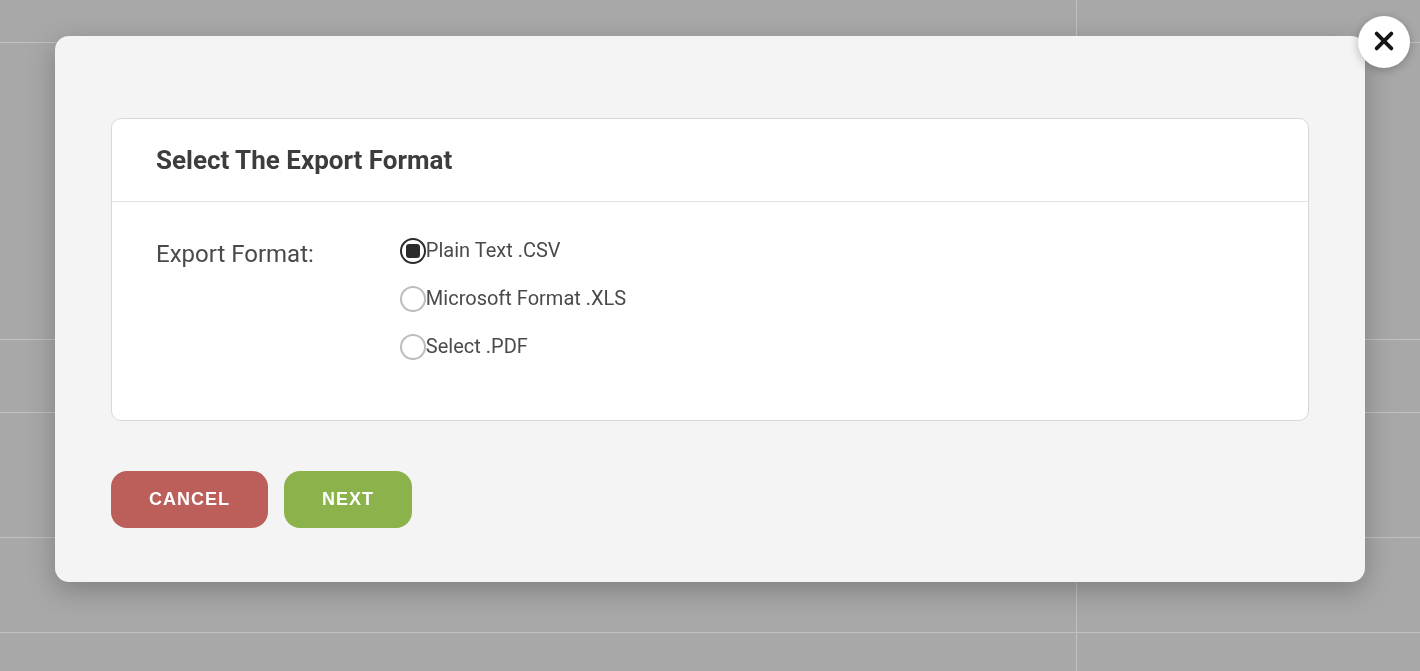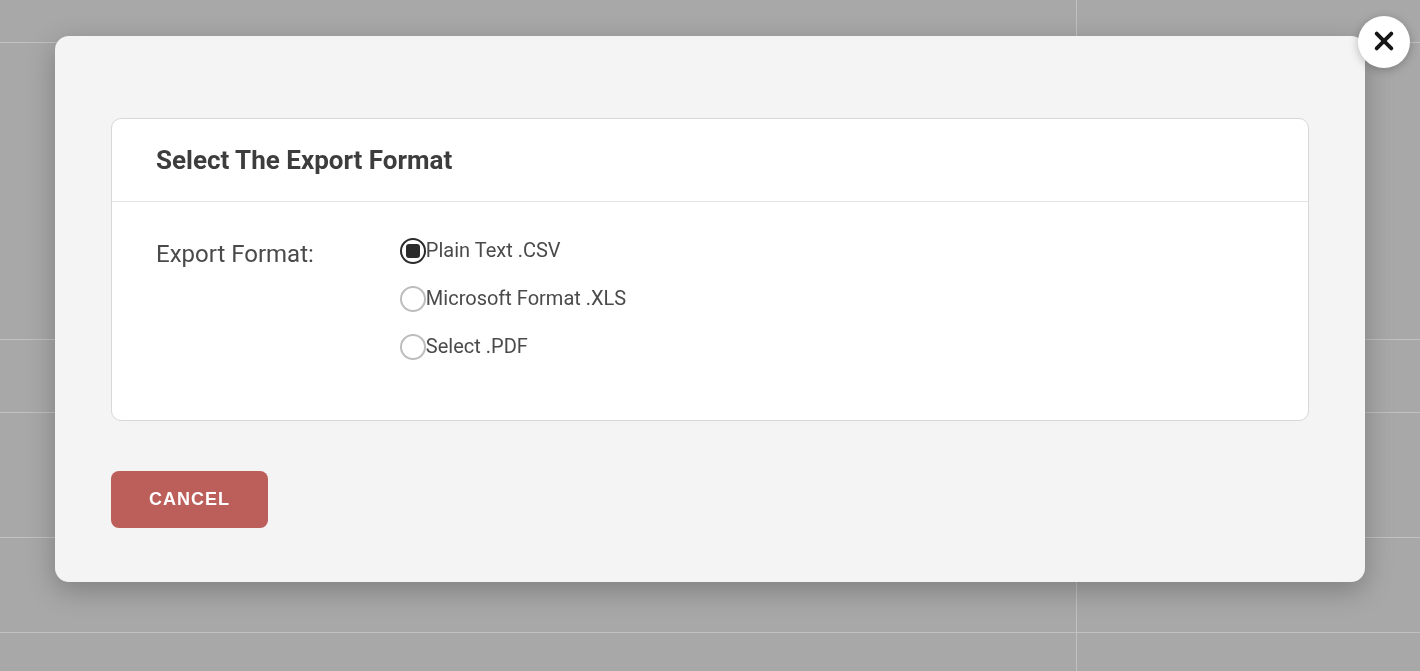--- a/index.html
+++ b/index.html
@@ -127,21 +127,21 @@
       color: #4a4a4a;
     }
 
     .actions {
       margin-top: 50px;
       display: flex;
       gap: 16px;
     }
     .btn {
       border: none;
-      border-radius: 8px;
+      border-radius: 16px;
       padding: 18px 38px;
       font-size: 18px;
       font-weight: 700;
       letter-spacing: 1px;
       cursor: pointer;
       color: #ffffff;
     }
     .btn-cancel {
       background: #bc5e5a;
     }
@@ -194,15 +194,16 @@
           <span class="radio"></span>
           <span class="radio-label">Select .PDF</span>
         </label>
 
       </div>
     </div>
   </div>
 
   <div class="actions">
     <button class="btn btn-cancel">CANCEL</button>
+    <button class="btn btn-next">NEXT</button>
   </div>
 
 </div>
 
 </body></html>

